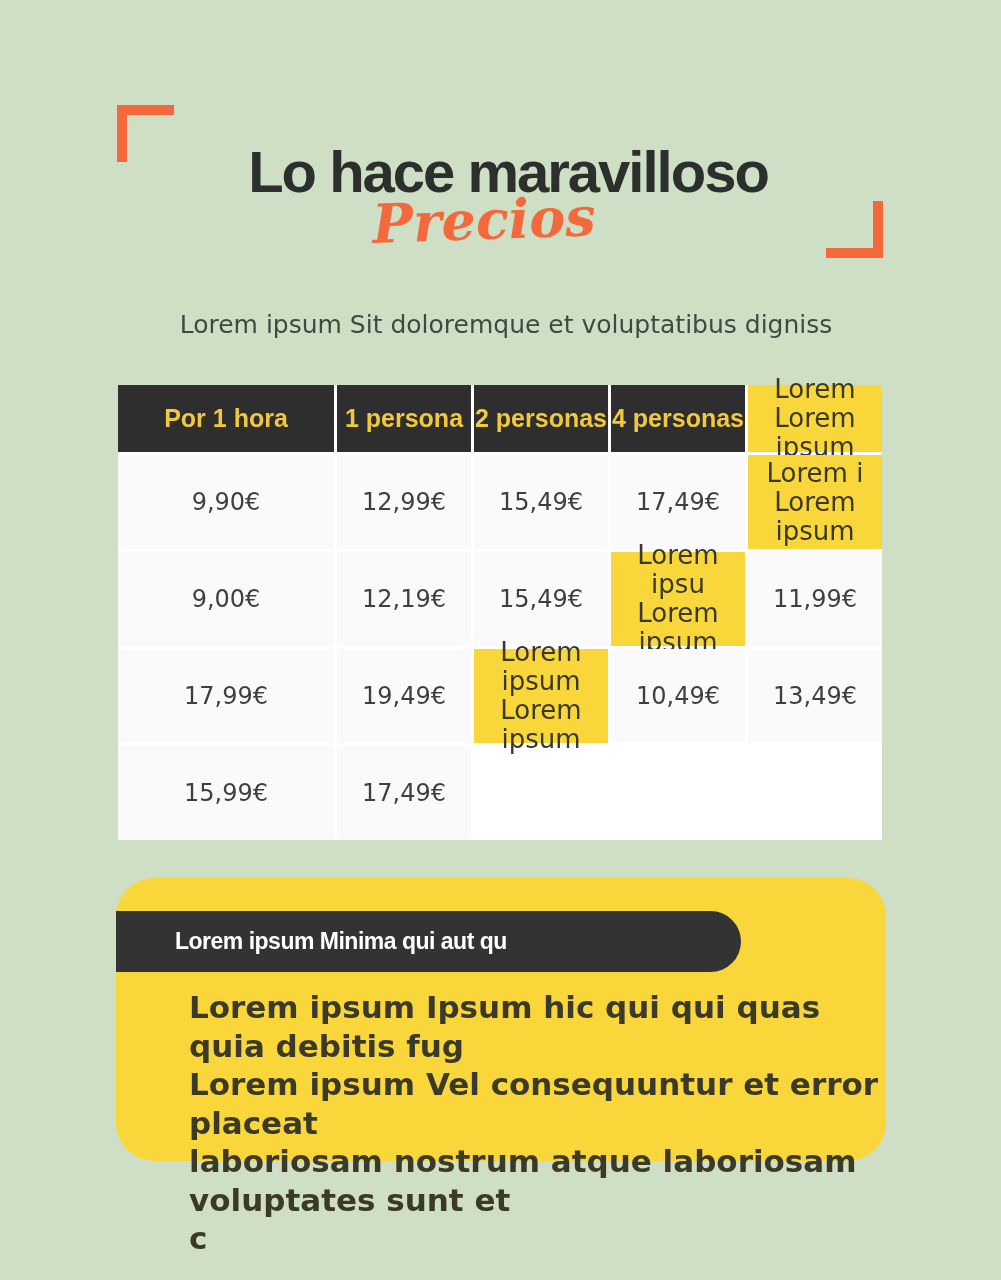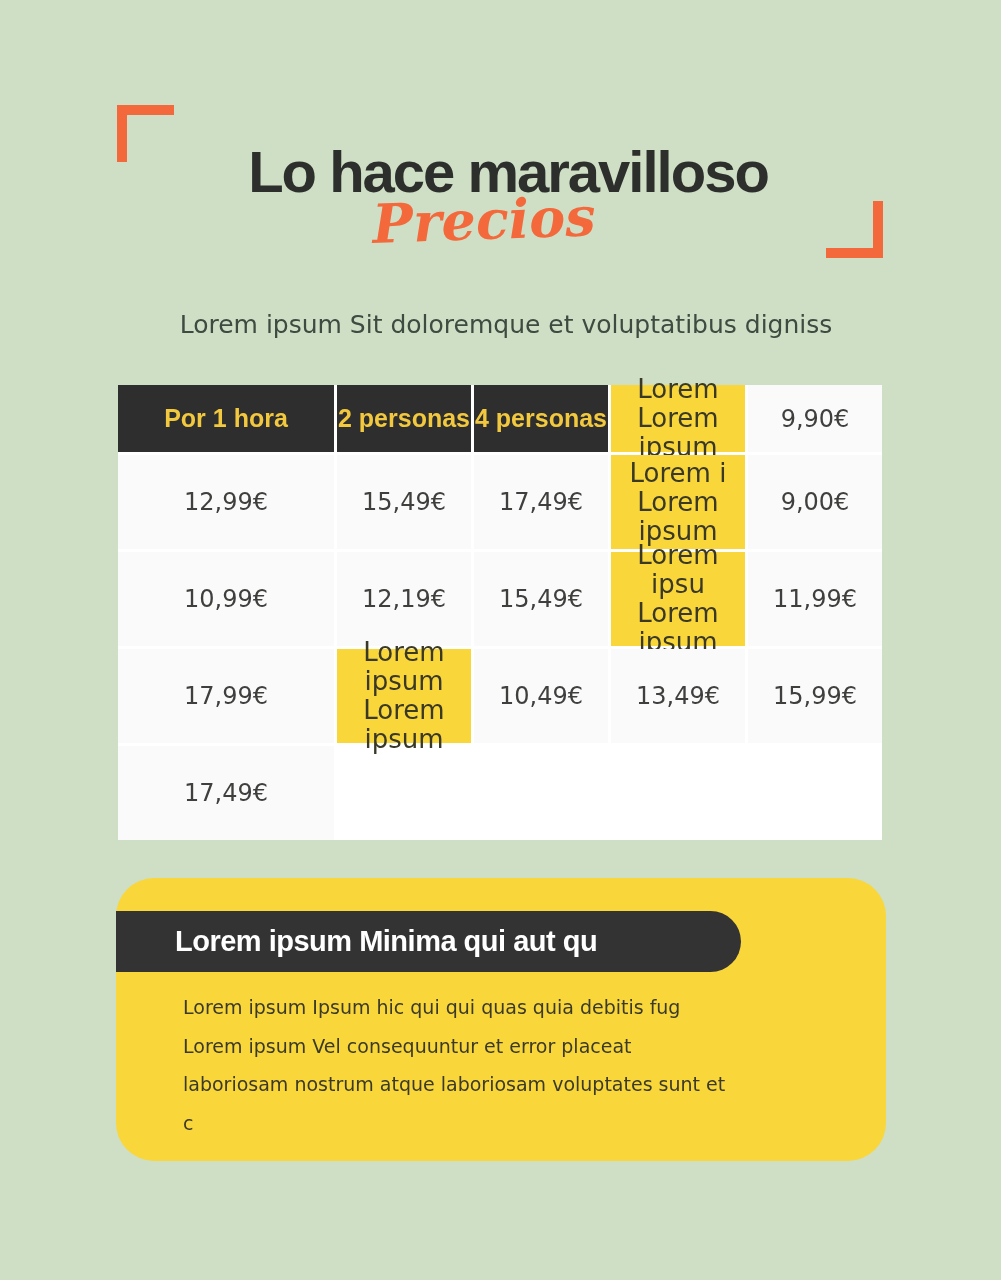--- a/index.html
+++ b/index.html
@@ -122,70 +122,72 @@
     width: 625px; height: 61px;
     background: var(--pill_bg);
     border-radius: 0 31px 31px 0;
     display: flex;
     align-items: center;
     padding-left: 59px;
   }
   .info-pill span {
     font-family: "Liberation Sans", sans-serif;
     font-weight: 700;
-    font-size: 29px;
+    font-size: 23px;
     color: var(--pill_text);
     letter-spacing: -0.5px;
   }
   .info-body {
     position: absolute;
-    left: 67px; top: 110px;
+    left: 73px; top: 110px;
     width: 690px;
-    font-size: 19px;
+    font-size: 31px;
     line-height: 38.5px;
     color: var(--body_color);
     white-space: pre-line;
+    font-weight: bold;
   }
 </style>
 </head>
 <body>
 
 <div class="canvas">
 
   <div class="bracket tl"></div>
   <div class="bracket br"></div>
 
   <h1 class="title">Lo hace maravilloso</h1>
   <div class="script-word">Precios</div>
   <p class="tagline">Lorem ipsum Sit doloremque et voluptatibus digniss</p>
 
   <div class="ptable">
 
     <div class="cell head">Por 1 hora</div>
+    <div class="cell head">1 persona</div>
     <div class="cell head">2 personas</div>
     <div class="cell head">4 personas</div>
 
     <div class="cell rowlabel">Lorem
 Lorem ipsum</div>
     <div class="cell price">9,90€</div>
     <div class="cell price">12,99€</div>
     <div class="cell price">15,49€</div>
     <div class="cell price">17,49€</div>
 
     <div class="cell rowlabel">Lorem i
 Lorem ipsum</div>
     <div class="cell price">9,00€</div>
-    <div class="cell price">10,99€</div>
     <div class="cell price">12,19€</div>
     <div class="cell price">15,49€</div>
 
     <div class="cell rowlabel">Lorem ipsu
 Lorem ipsum</div>
     <div class="cell price">11,99€</div>
     <div class="cell price">17,99€</div>
+    <div class="cell price">19,49€</div>
 
     <div class="cell rowlabel">Lorem ipsum
 Lorem ipsum</div>
     <div class="cell price">10,49€</div>
     <div class="cell price">13,49€</div>
     <div class="cell price">15,99€</div>
     <div class="cell price">17,49€</div>
   </div>
 
   <div class="info-box">

